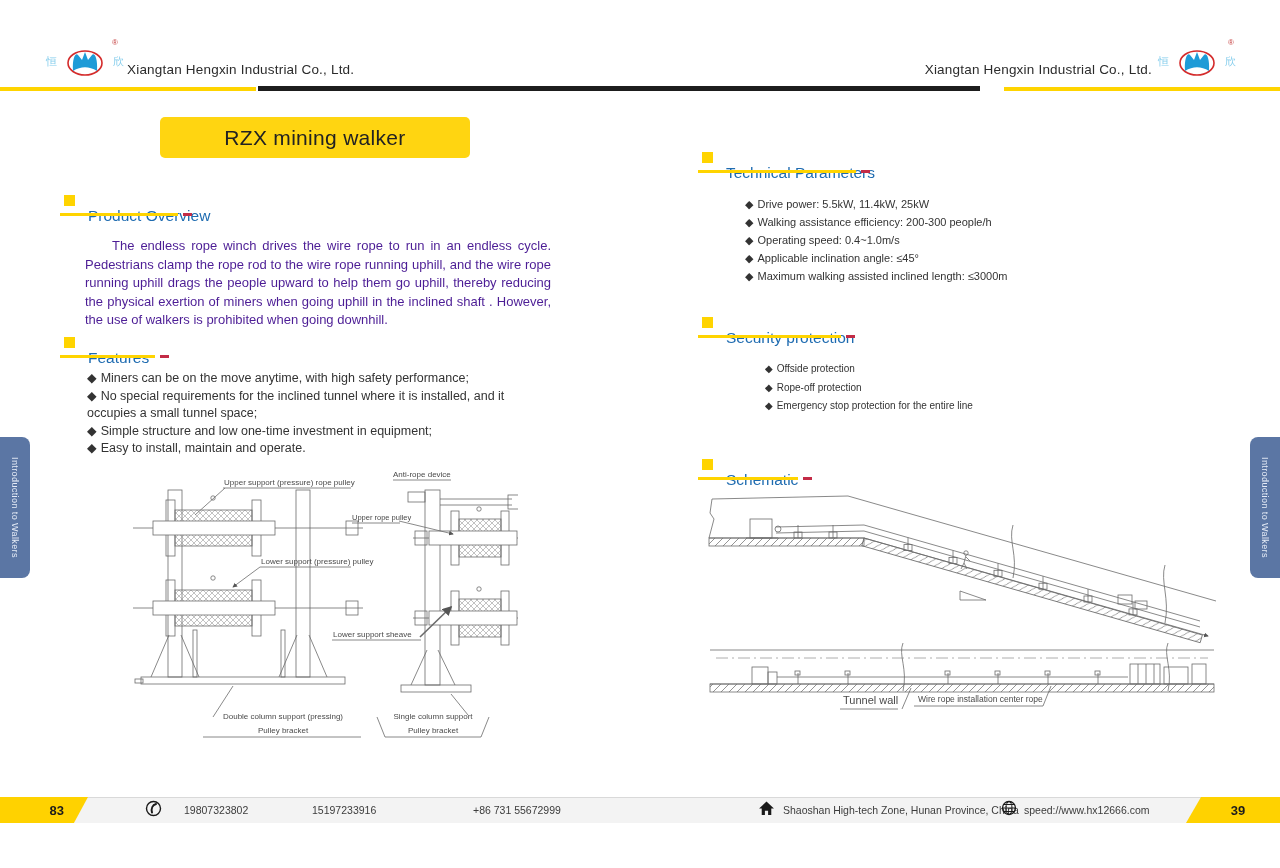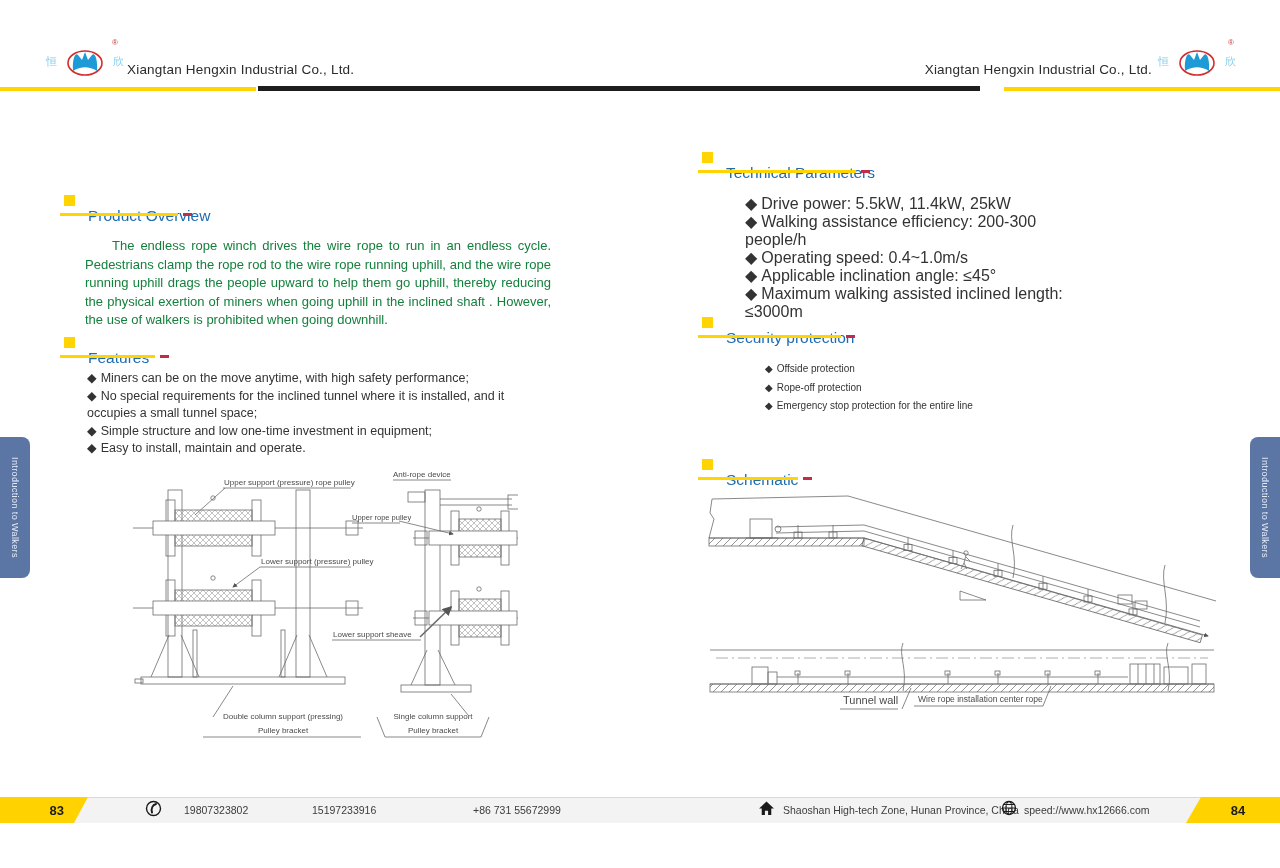--- a/index.html
+++ b/index.html
@@ -22,27 +22,27 @@
           font-size:21px;color:#222;letter-spacing:0.3px;}
 
   
   .sec{position:absolute;height:32px;}
   .sq{position:absolute;left:4px;top:4px;width:11px;height:11px;background:#ffd400;}
   .sec-t{position:absolute;left:28px;top:16px;font-size:15.5px;color:#1e6bb0;white-space:nowrap;}
   .ul{position:absolute;left:0;top:22px;height:2.5px;background:#ffd400;}
   .rd{position:absolute;top:22px;height:2.5px;width:9px;background:#c32b46;}
 
   
-  .para{left:85px;top:237px;width:466px;font-size:13px;line-height:18.5px;color:#15803d;
+  .para{left:85px;top:237px;width:466px;font-size:13px;line-height:18.5px;color:#4c1d95;
         text-align:justify;text-indent:27px;}
   .blist{font-size:12.5px;color:#333;}
   .blist .li{display:block;}
   .dm{margin-right:4px;}
   .feat{left:87px;top:370px;width:468px;line-height:17.5px;}
-  .tech{left:745px;top:195px;width:330px;line-height:18px;font-size:16px;}
+  .tech{left:745px;top:195px;width:330px;line-height:18px;font-size:11px;}
   .secu{left:765px;top:360px;width:330px;line-height:18.5px;font-size:10px;}
 
   
   .tab{position:absolute;top:437px;width:30px;height:141px;background:#5b76a4;
        display:flex;align-items:center;justify-content:center;
        writing-mode:vertical-rl;font-size:9px;color:#e6ecf7;letter-spacing:0.4px;}
   .tab-l{left:0;border-radius:0 8px 8px 0;}
   .tab-r{left:1250px;border-radius:8px 0 0 8px;}
 
   
@@ -82,20 +82,21 @@
       <path d="M14,29 C13,15 17,10 19,13 L23,18 L26,10 L29,18 L33,13 C35,10 39,15 38,29 C30,24 22,24 14,29 Z" fill="#1e9bd7"></path>
     </svg>
     <span class="cjk">欣</span>
   </div>
   <span class="reg" style="left:1228px;top:38px;">®</span>
 
   <div class="rule rule-yellow" style="left:0;width:256px;"></div>
   <div class="rule rule-dark" style="left:258px;width:722px;"></div>
   <div class="rule rule-yellow" style="left:1004px;width:276px;"></div>
 
+  <div class="abs banner">RZX mining walker</div>
 
   <div class="sec" style="left:60px;top:191px;">
     <span class="sq"></span>
     <span class="sec-t">Product Overview</span>
     <span class="ul" style="width:118px;"></span>
     <span class="rd" style="left:123px;"></span>
   </div>
 
   <div class="abs para">The endless rope winch drives the wire rope to run in an endless cycle. Pedestrians clamp the rope rod to the wire rope running uphill, and the wire rope running uphill drags the people upward to help them go uphill, thereby reducing the physical exertion of miners when going uphill in the inclined shaft . However, the use of walkers is prohibited when going downhill.</div>
 
@@ -307,21 +308,21 @@
 
     <text x="145" y="221" style="font-size:11px">Tunnel wall</text>
     <text x="220" y="219" style="font-size:8.5px">Wire rope installation center rope</text>
   </svg>
 
   <div class="tab tab-l">Introduction to Walkers</div>
   <div class="tab tab-r">Introduction to Walkers</div>
 
   <div class="abs fband"></div>
   <div class="pn pn-l">83</div>
-  <div class="pn pn-r">84</div>
+  <div class="pn pn-r">39</div>
 
   <span class="ficon" style="left:145px;">
     <svg width="17" height="17" viewBox="0 0 17 17">
       <circle cx="8.5" cy="8.5" r="7" fill="none" stroke="#1a1a1a" stroke-width="1.4"></circle>
       <path d="M11,4 C7.5,5 6,8.5 7,12.5" fill="none" stroke="#1a1a1a" stroke-width="2" stroke-linecap="round"></path>
     </svg>
   </span>
   <span class="ftxt" style="left:184px;">19807323802</span>
   <span class="ftxt" style="left:312px;">15197233916</span>
   <span class="ftxt" style="left:465px;margin-left:8px;">+86 731 55672999</span>

